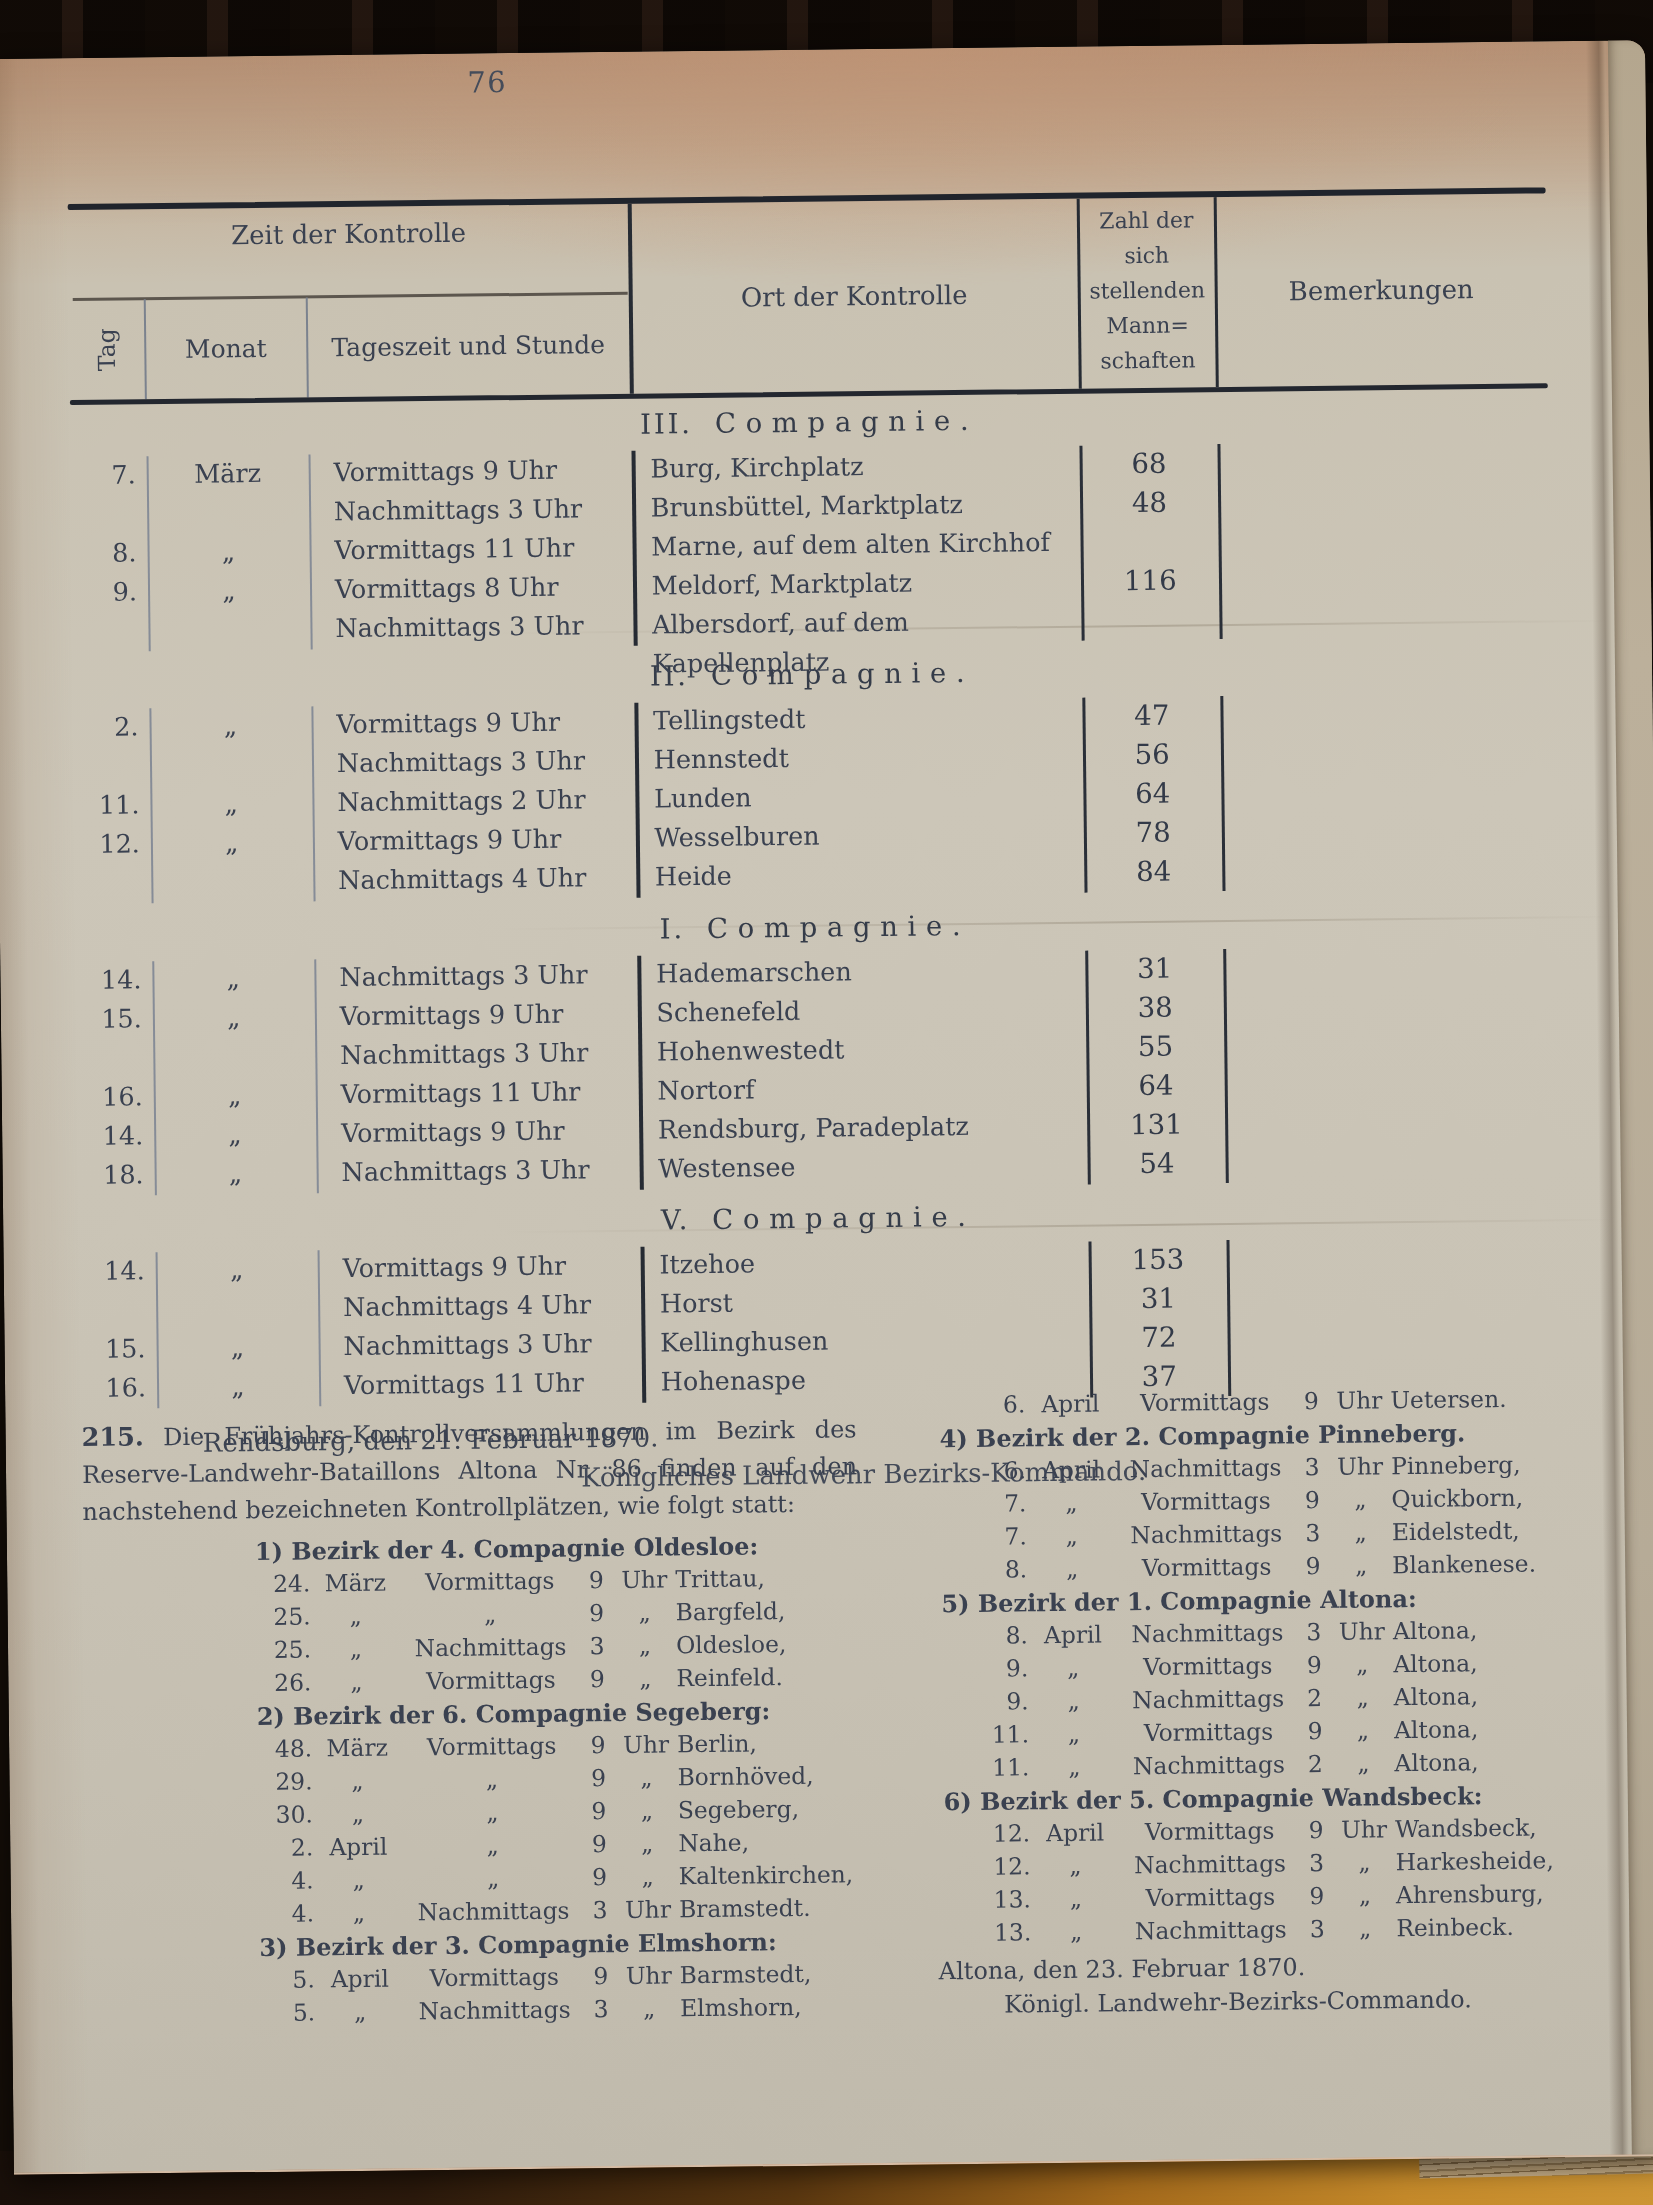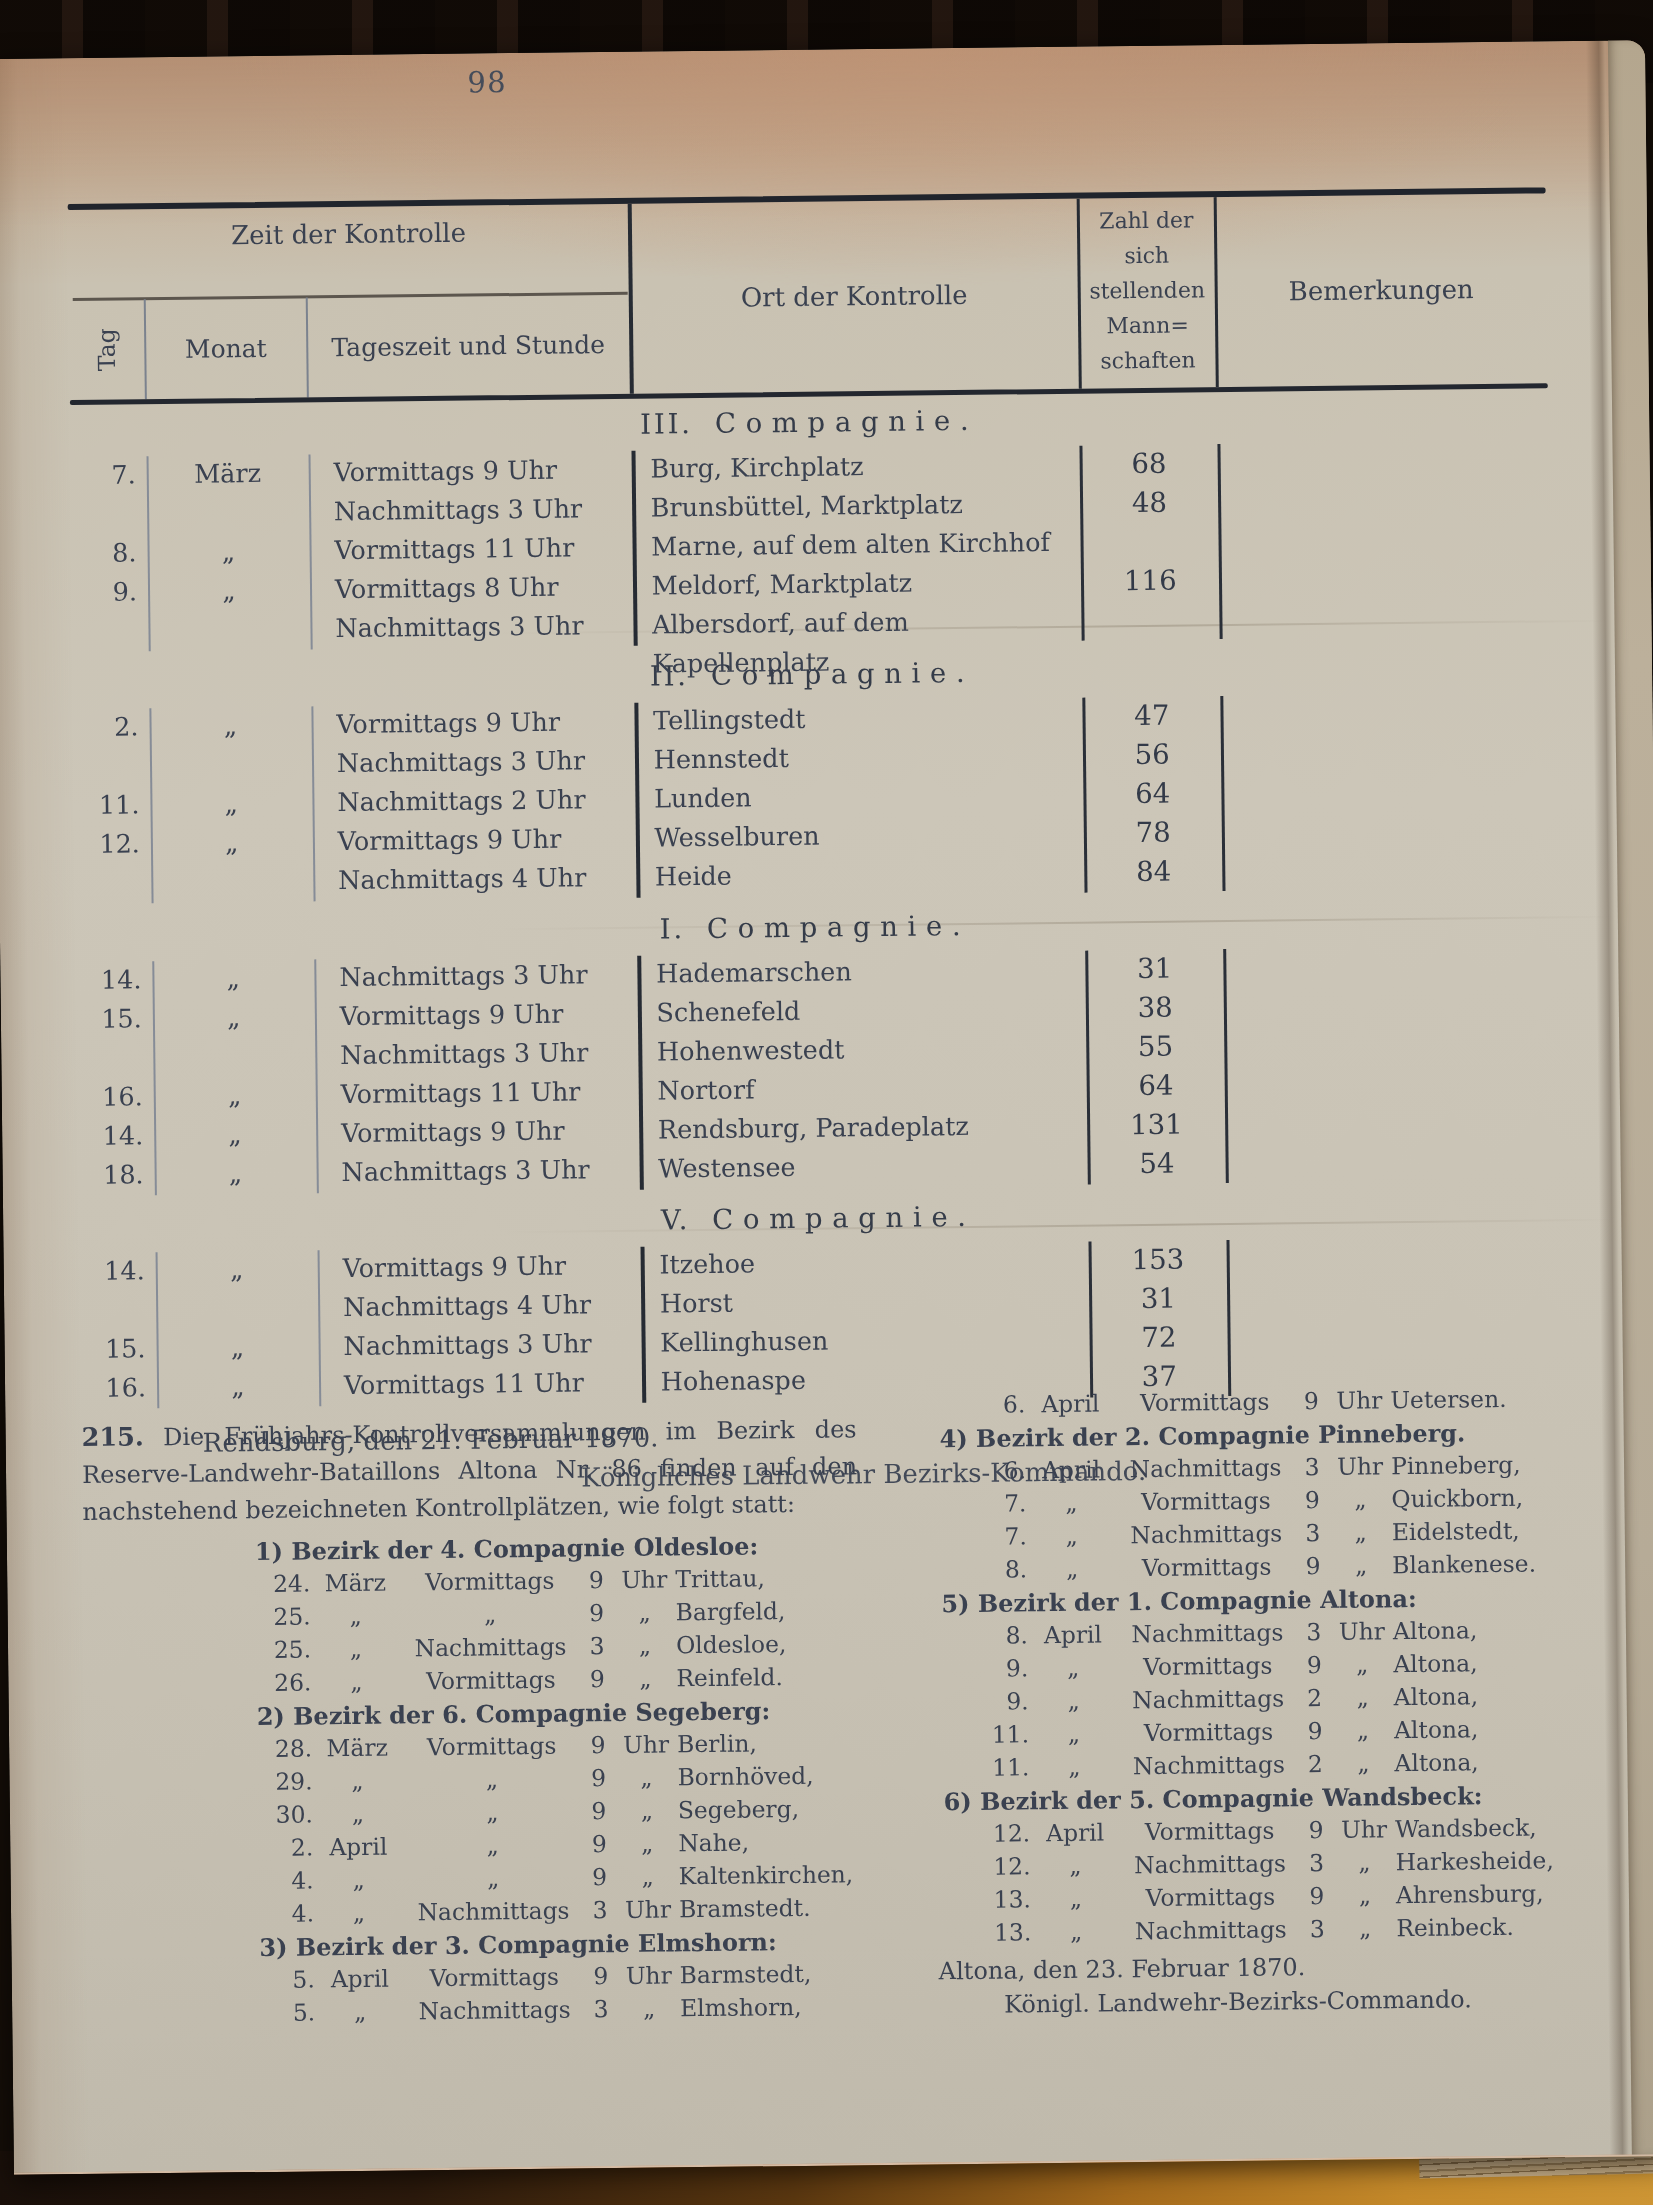--- a/index.html
+++ b/index.html
@@ -92,21 +92,21 @@
 
 <div class="scene">
   <div class="wood"></div>
   <div class="page-edges"></div>
 
   <div class="page">
     <div class="crease" style="top:579px;"></div>
     <div class="crease" style="top:875px;"></div>
     <div class="crease" style="top:1178px;"></div>
 
-    <div class="pageno">98</div>
+    <div class="pageno">76</div>
 
     <div class="tbl">
       <div class="thead">
         <div class="rule-top"></div>
         <div class="h-zeit ink">Zeit der Kontrolle</div>
         <div class="h-zeit-line"></div>
         <div class="h-tag ink">
             <span>Tag</span>
           </div>
         <div class="h-monat ink">Monat</div>
@@ -358,21 +358,21 @@
           <div class="n-entry">
             <span class="n-day">26.</span>
             <span class="n-month">„</span>
             <span class="n-time">Vormittags</span>
             <span class="n-hour">9</span>
             <span class="n-unit">„</span>
             <span class="n-place">Reinfeld.</span>
           </div>
           <div class="n-heading">2) Bezirk der 6. Compagnie Segeberg:</div>
           <div class="n-entry">
-            <span class="n-day">28.</span>
+            <span class="n-day">48.</span>
             <span class="n-month">März</span>
             <span class="n-time">Vormittags</span>
             <span class="n-hour">9</span>
             <span class="n-unit">Uhr</span>
             <span class="n-place">Berlin,</span>
           </div>
           <div class="n-entry">
             <span class="n-day">29.</span>
             <span class="n-month">„</span>
             <span class="n-time">„</span>

